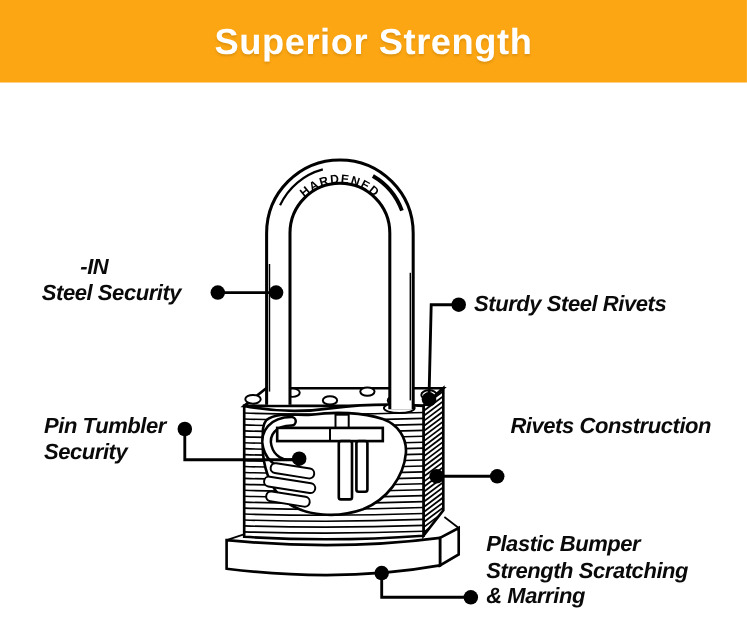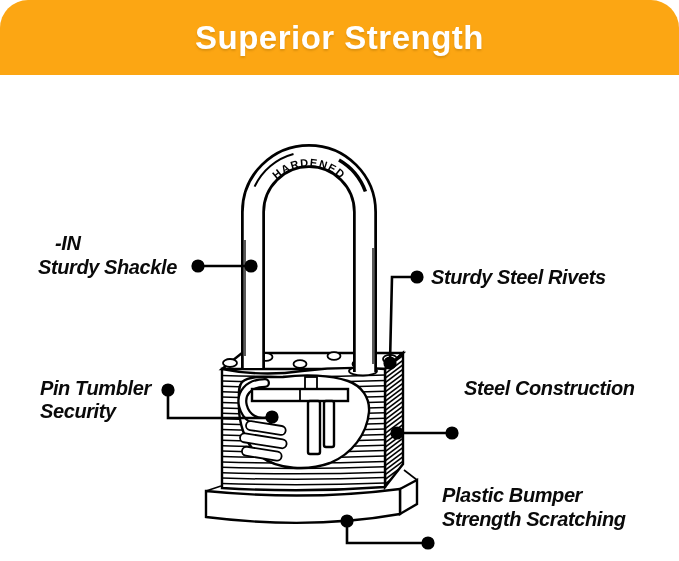--- a/index.html
+++ b/index.html
@@ -1,36 +1,36 @@
 <!DOCTYPE html>
 <html style="--accent: #FCA613; --ink: #0A0A0A;"><head>
 <meta charset="utf-8">
 <style>
   :root { --accent:#FCA613; --ink:#0A0A0A; }
   * { margin:0; padding:0; box-sizing:border-box; }
   html,body { background:#fff; }
   .stage {
     position:relative; width:679px; height:561px; background:#ffffff;
-    overflow:hidden; font-family:"Liberation Sans", sans-serif;border-radius:28px;
+    overflow:hidden; font-family:"Liberation Sans", sans-serif;
   }
   .banner {
     position:absolute; left:0; top:0; width:679px; height:75px;
     background:var(--accent); display:flex; align-items:center; justify-content:center;
   }
   .banner-title {
     color:#fff; font-size:33px; font-weight:bold; letter-spacing:0.5px;
     text-shadow:0 2px 2px rgba(140,90,0,0.25);
   }
   svg.art { position:absolute; left:0; top:0; width:679px; height:561px; }
   .callout {
     position:absolute; color:var(--ink); font-size:20px; font-weight:bold;
     font-style:italic; letter-spacing:-0.4px; white-space:nowrap;
   }
   .callout .ln { display:block; }
-  .callout .indent { margin-left:17px; }
+  .callout .indent { margin-left:35px; }
   .lbl-shackle   { left:38px;  top:231px; line-height:24px; }
   .lbl-rivets    { left:431px; top:266px; line-height:23px; }
   .lbl-pin       { left:40px;  top:377px; line-height:23px; }
   .lbl-laminated { left:464px; top:377px; line-height:22px; }
   .lbl-bumper    { left:442px; top:484px; line-height:23.5px; }
   .lam   { stroke:#000; stroke-width:1.5; fill:none; }
   .hatch { stroke:#000; stroke-width:1.6; }
   .ol    { fill:#fff; stroke:#000; stroke-width:2.4; }
   .olthin{ fill:#fff; stroke:#000; stroke-width:1.8; }
   .wire  { stroke:#000; stroke-width:2.6; fill:none; }
@@ -192,34 +192,35 @@
       <circle class="dot" cx="452" cy="433" r="6.6"></circle>
 
       <path class="wire" d="M428,543 L347,543 L347,523"></path>
       <circle class="dot" cx="428" cy="543" r="6.6"></circle>
       <circle class="dot" cx="347" cy="521" r="6.6"></circle>
     </g>
   </svg>
 
   <div class="callout lbl-shackle">
     <span class="ln indent">-IN</span>
-    <span class="ln">Sturdy Shackle</span>
+    <span class="ln">Steel Security</span>
   </div>
 
   <div class="callout lbl-rivets">
     <span class="ln">Sturdy Steel Rivets</span>
   </div>
 
   <div class="callout lbl-pin">
     <span class="ln">Pin Tumbler</span>
     <span class="ln">Security</span>
   </div>
 
   <div class="callout lbl-laminated">
-    <span class="ln">Steel Construction</span>
+    <span class="ln">Rivets Construction</span>
   </div>
 
   <div class="callout lbl-bumper">
     <span class="ln">Plastic Bumper</span>
     <span class="ln">Strength Scratching</span>
+    <span class="ln">&amp; Marring</span>
   </div>
 
 </div>
 
 </body></html>

